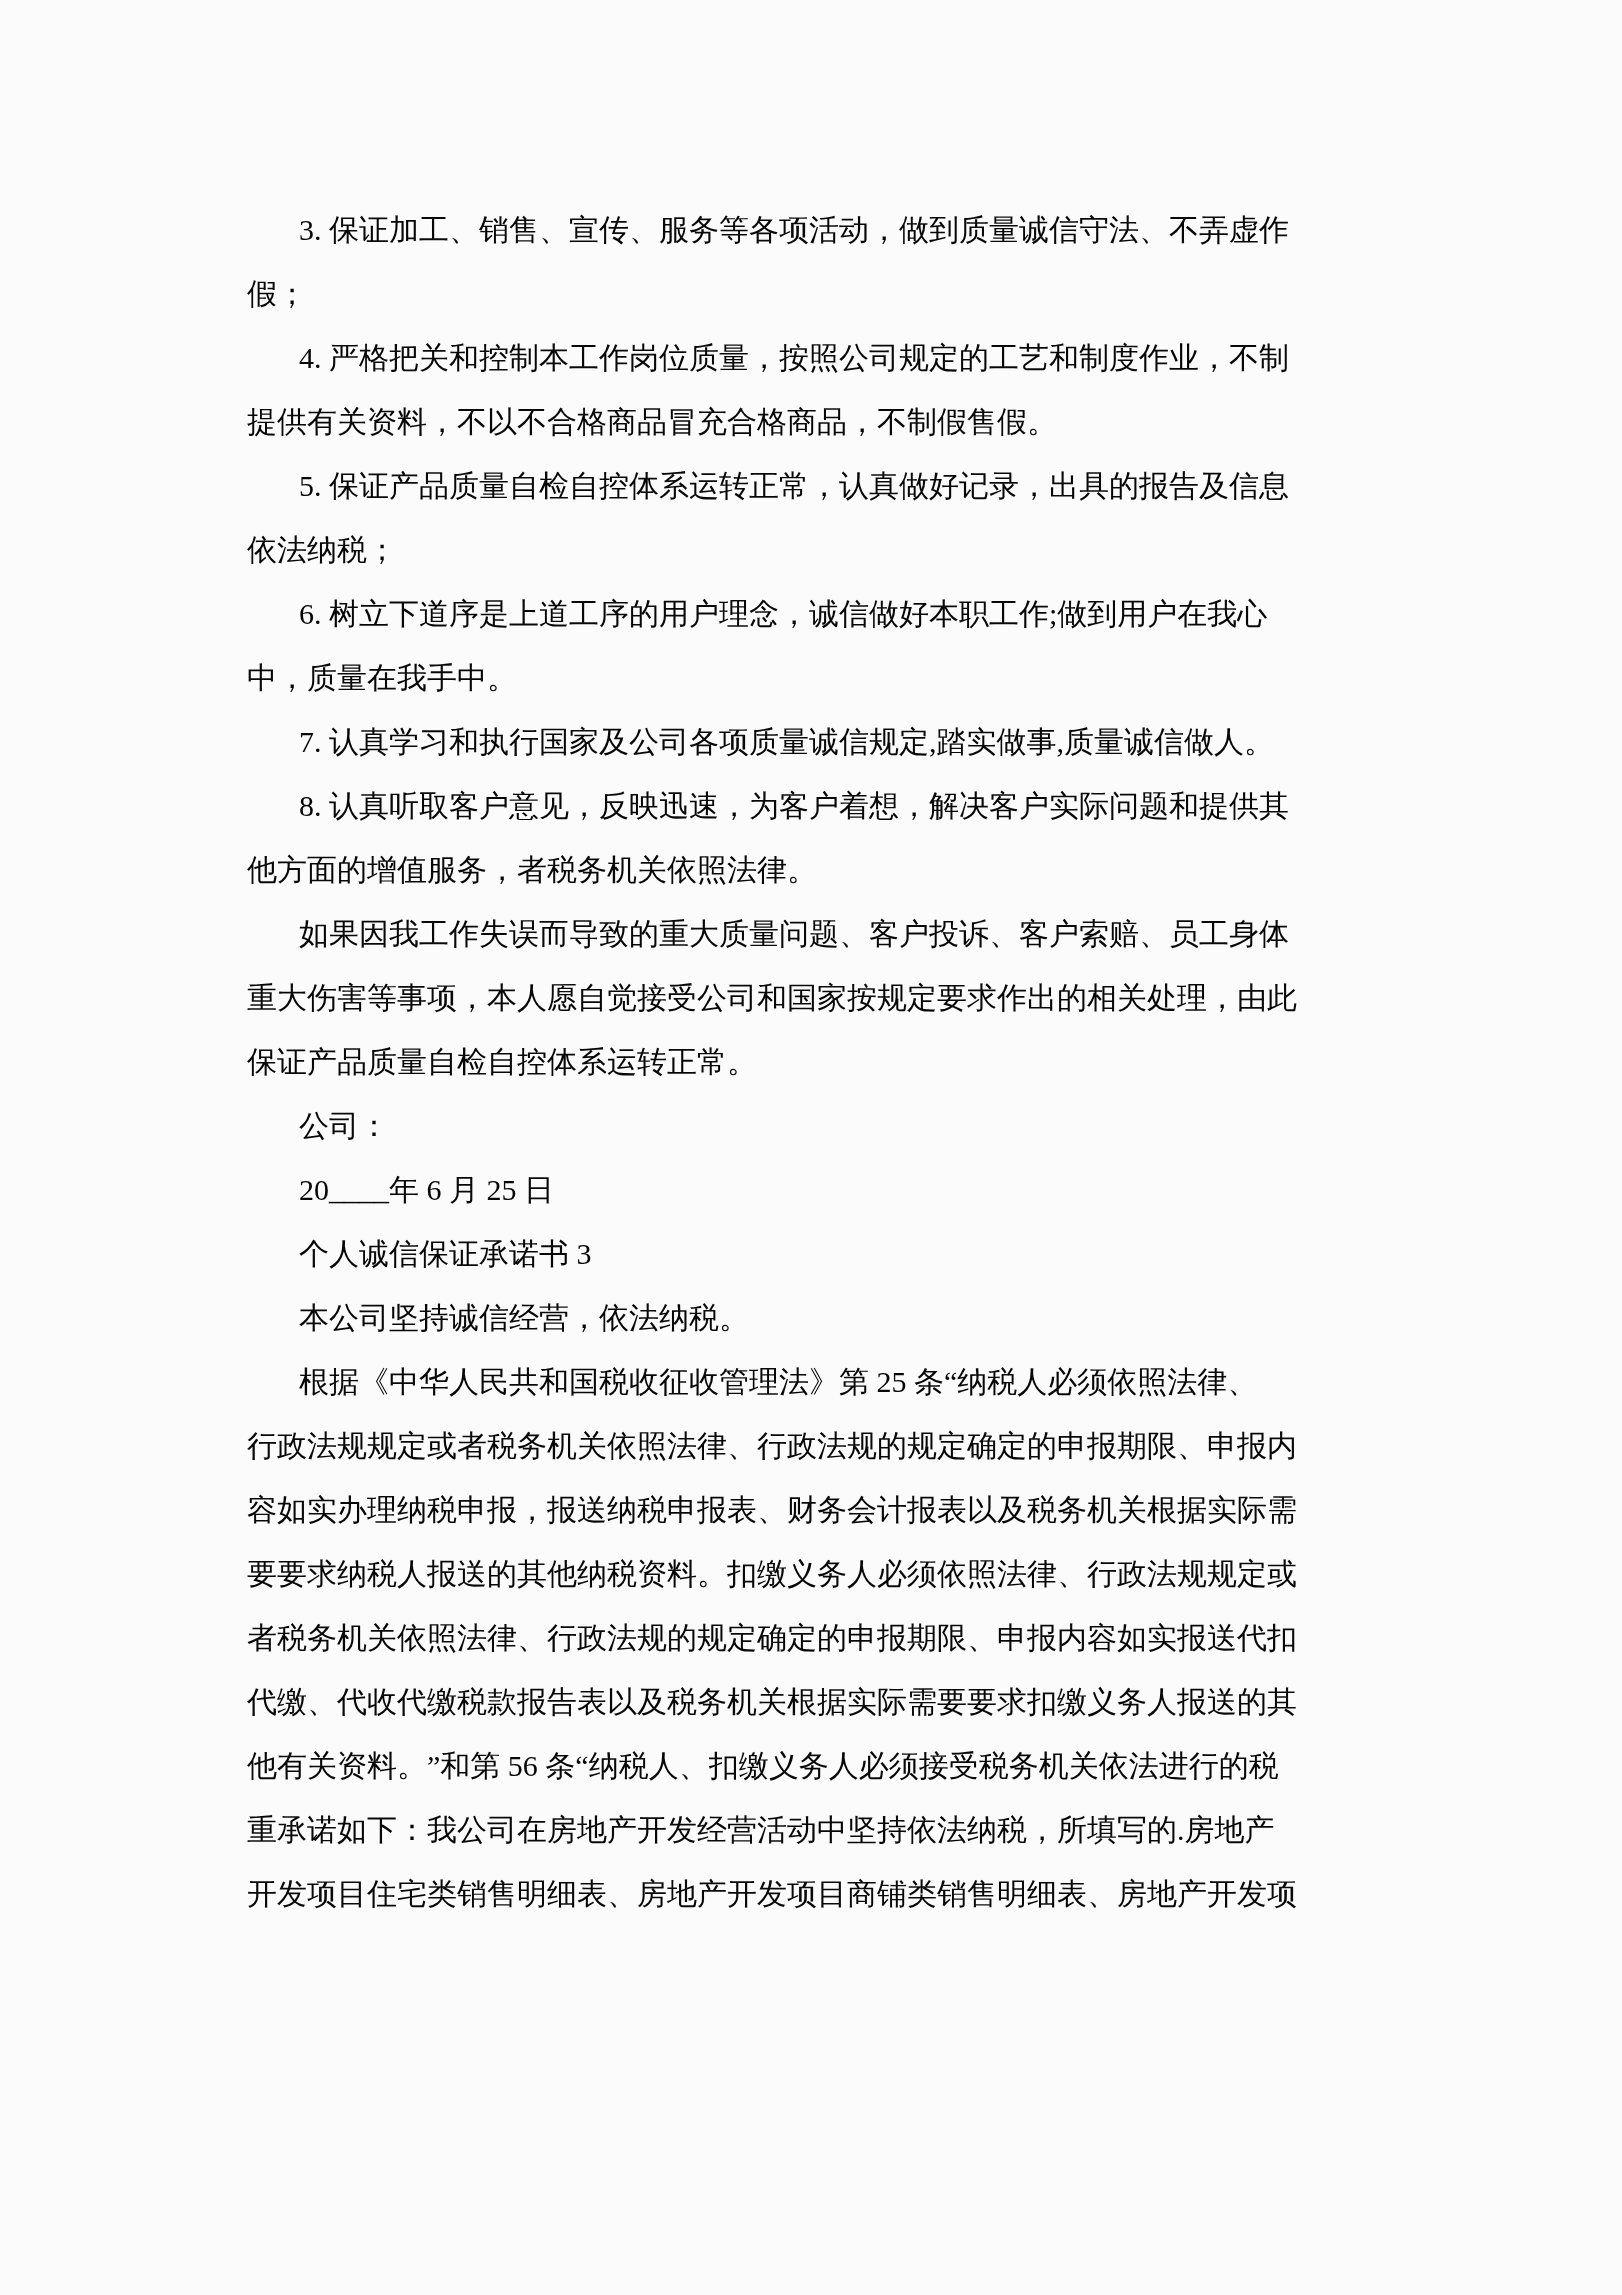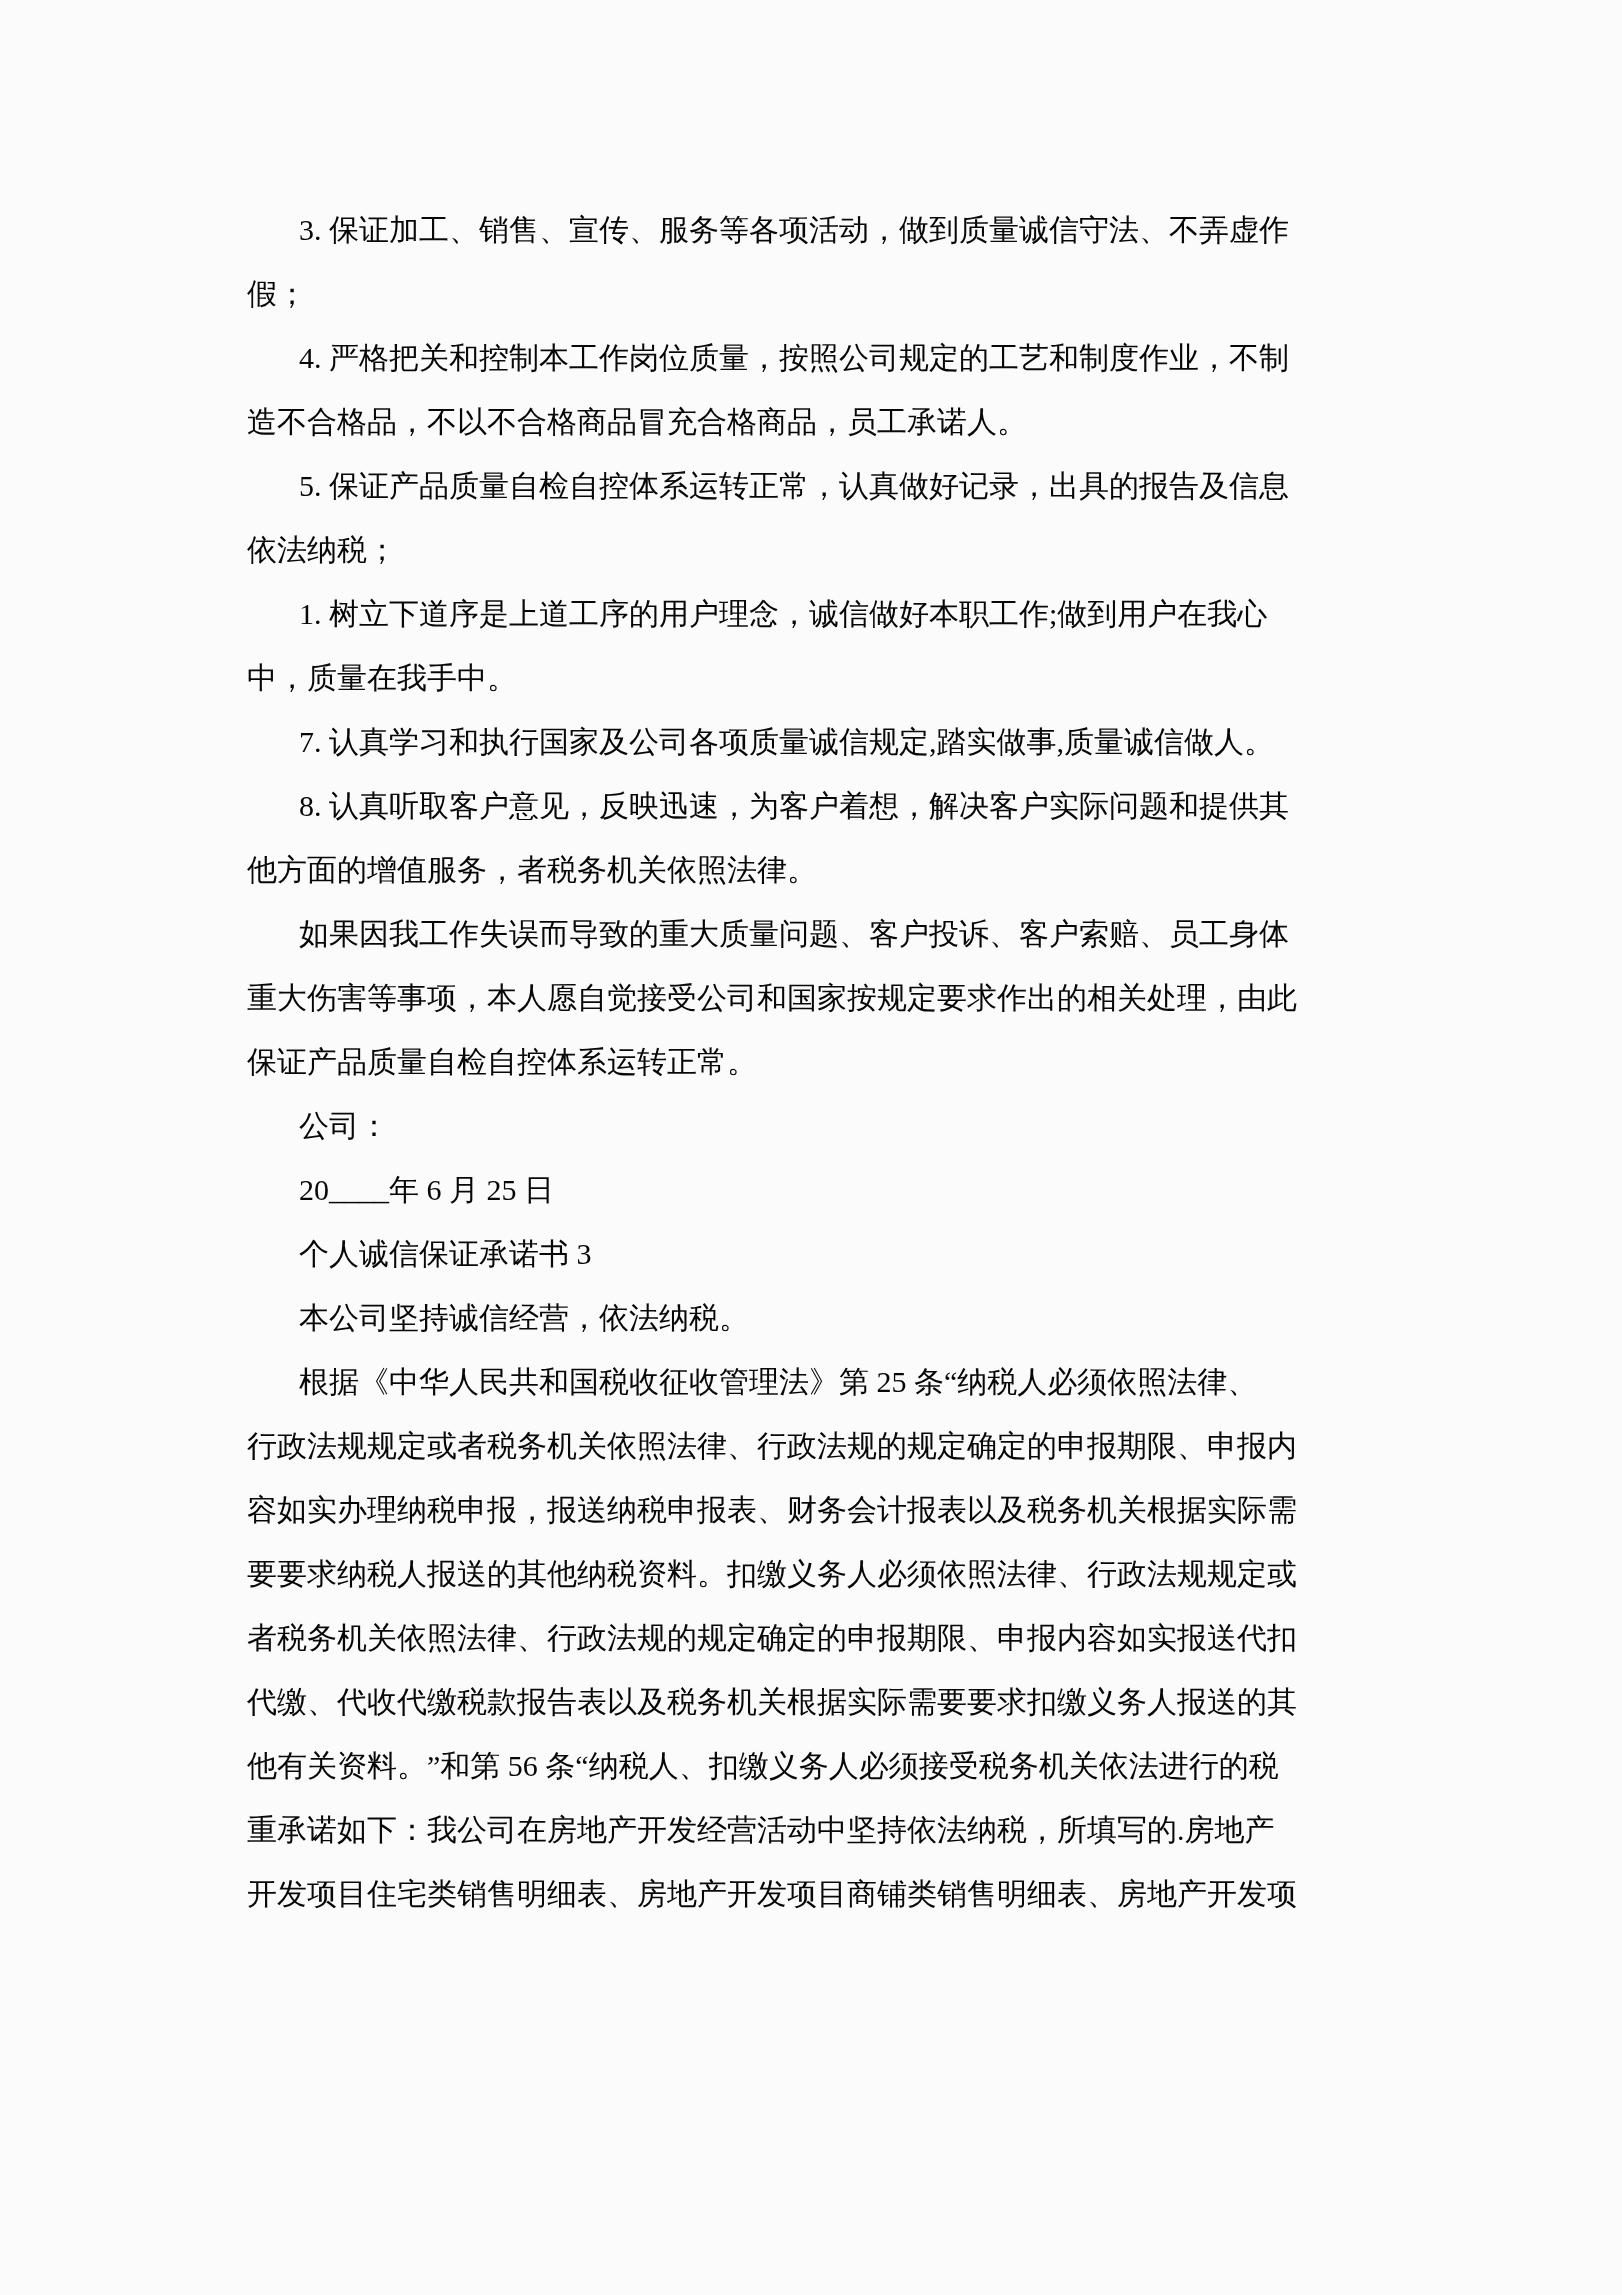--- a/index.html
+++ b/index.html
@@ -38,24 +38,24 @@
   }
 </style>
 </head>
 <body>
 
 <div class="page" style="background: rgb(251, 251, 251);">
   <div class="text-block" style="color: rgb(7, 7, 7);">
       <div class="text-line indent">3. 保证加工、销售、宣传、服务等各项活动，做到质量诚信守法、不弄虚作</div>
       <div class="text-line">假；</div>
       <div class="text-line indent">4. 严格把关和控制本工作岗位质量，按照公司规定的工艺和制度作业，不制</div>
-      <div class="text-line">造不合格品，不以不合格商品冒充合格商品，员工承诺人。</div>
+      <div class="text-line">提供有关资料，不以不合格商品冒充合格商品，不制假售假。</div>
       <div class="text-line indent">5. 保证产品质量自检自控体系运转正常，认真做好记录，出具的报告及信息</div>
       <div class="text-line">依法纳税；</div>
-      <div class="text-line indent">1. 树立下道序是上道工序的用户理念，诚信做好本职工作;做到用户在我心</div>
+      <div class="text-line indent">6. 树立下道序是上道工序的用户理念，诚信做好本职工作;做到用户在我心</div>
       <div class="text-line">中，质量在我手中。</div>
       <div class="text-line indent">7. 认真学习和执行国家及公司各项质量诚信规定,踏实做事,质量诚信做人。</div>
       <div class="text-line indent">8. 认真听取客户意见，反映迅速，为客户着想，解决客户实际问题和提供其</div>
       <div class="text-line">他方面的增值服务，者税务机关依照法律。</div>
       <div class="text-line indent">如果因我工作失误而导致的重大质量问题、客户投诉、客户索赔、员工身体</div>
       <div class="text-line">重大伤害等事项，本人愿自觉接受公司和国家按规定要求作出的相关处理，由此</div>
       <div class="text-line">保证产品质量自检自控体系运转正常。</div>
       <div class="text-line indent">公司：</div>
       <div class="text-line indent">20____年 6 月 25 日</div>
       <div class="text-line indent">个人诚信保证承诺书 3</div>

